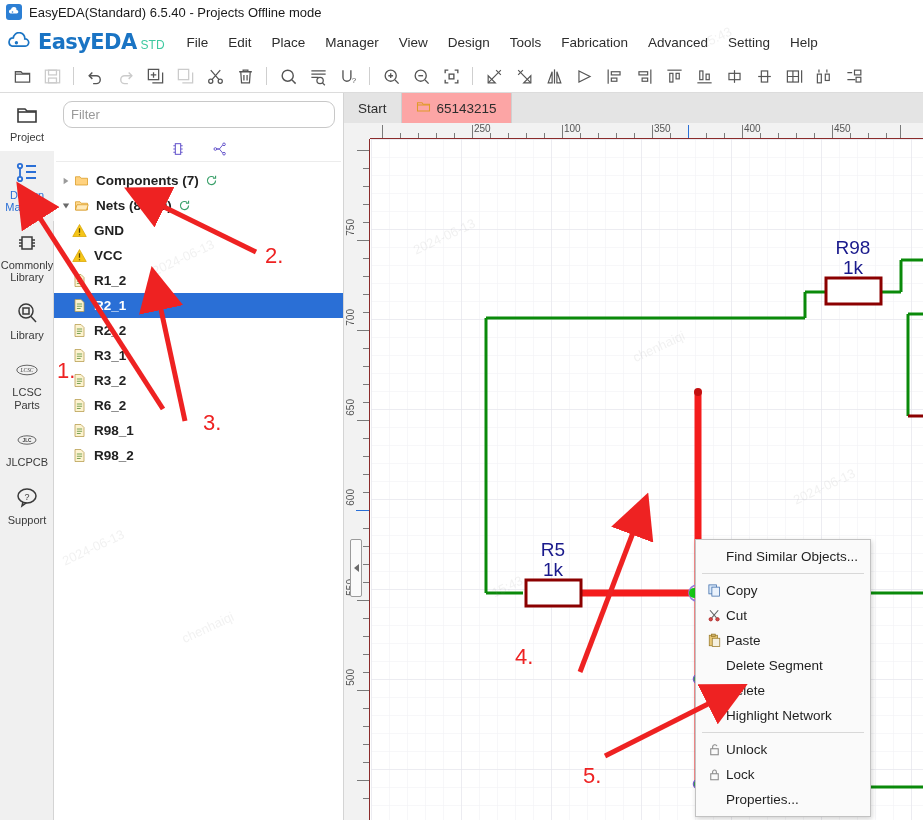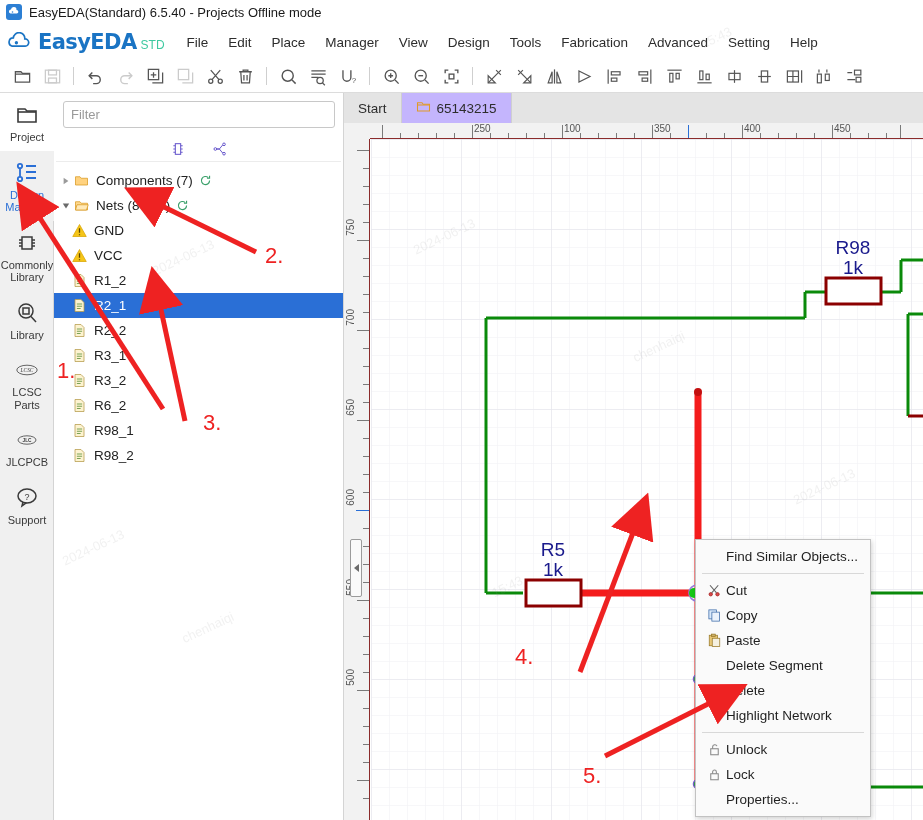--- a/index.html
+++ b/index.html
@@ -72,33 +72,33 @@
   .rail-item.active svg { stroke: #2a6fd6; }
   .rail-item.project-sel { background: #ffffff; }
 
   
   .panel {
     position: absolute; left: 54px; top: 93px; width: 290px; height: 727px;
     background: #ffffff; border-right: 1px solid #d4d4d4;
   }
   .filter-wrap { padding: 8px 9px 8px 9px; }
   .filter-input {
-    width: 272px; height: 27px; border: 1px solid #c8c8c8; border-radius: 3px;
+    width: 272px; height: 27px; border: 1px solid #c8c8c8; border-radius: 9px;
     padding: 0 7px; font-size: 13px; color: #333; outline: none;
     font-family: "Liberation Sans", sans-serif; background: #fff;
   }
   .filter-input::placeholder { color: #9a9a9a; }
   .panel-tools {
     height: 26px; display: flex; align-items: center; justify-content: center; gap: 22px;
     border-bottom: 1px solid #ececec; margin: 0 2px 4px;
   }
   .panel-tools .pt-btn { width: 20px; height: 20px; display:flex; align-items:center; justify-content:center; cursor: default;}
   .panel-tools svg { width: 16px; height: 16px; }
 
-  .tree { padding-top: 2px; }
+  .tree { padding-top: 2px; font-weight: bold; }
   .tree-row {
     display: flex; align-items: center; height: 25px; padding-left: 4px; cursor: default;
     font-size: 13.5px; color: #222;
   }
   .tree-row.selected { background: #2a6fd6; color: #ffffff; }
   .twisty { width: 16px; display: flex; align-items: center; justify-content: center; }
   .twisty svg { width: 8px; height: 8px; }
   .row-icon { width: 20px; display: flex; align-items: center; justify-content: flex-start; }
   .row-icon svg { width: 15px; height: 15px; }
   .tree-row .lbl { margin-left: 2px; }
@@ -111,21 +111,21 @@
     position: absolute; left: 344px; top: 93px; width: 579px; height: 727px; background: #ffffff;
   }
   .tabstrip {
     position: absolute; left: 0; top: 0; width: 579px; height: 30px;
     background: #e4e4e4; display: flex; align-items: flex-end;
   }
   .tab {
     height: 30px; display: flex; align-items: center; gap: 6px; padding: 0 14px;
     font-size: 13.5px; color: #2d2d2d; cursor: default; border-right: 1px solid #cfcfcf;
   }
-  .tab.active { background: #c4b5fd; }
+  .tab.active { background: #fca5a5; }
   .tab svg { width: 15px; height: 15px; }
 
   .ruler-h {
     position: absolute; left: 0; top: 30px; width: 579px; height: 16px;
     background: #f2f2f2; border-bottom: 1px solid #8b2b2b; overflow: hidden;
   }
   .ruler-v {
     position: absolute; left: 0; top: 46px; width: 26px; height: 681px;
     background: #f2f2f2; border-right: 1px solid #8b2b2b; overflow: hidden;
   }
@@ -840,36 +840,36 @@
     </div>
 
     <div class="ctxmenu" style="left:351px; top:446px;">
       <div class="ctx-item">
         <span class="ctx-ico"></span>
         <span>Find Similar Objects...</span>
       </div>
       <div class="ctx-sep"></div>
       <div class="ctx-item">
         <span class="ctx-ico">
+          <svg viewBox="0 0 20 20">
+              <rect x="2.5" y="2.5" width="10" height="12" fill="#d8e8fa" stroke="#3a6aa8"></rect>
+              <rect x="6.5" y="5.5" width="10" height="12" fill="#eaf2fc" stroke="#3a6aa8"></rect>
+            </svg>
+          </span>
+        <span>Copy</span>
+      </div>
+      <div class="ctx-item">
+        <span class="ctx-ico">
           <svg viewBox="0 0 20 20" fill="none" stroke="#b03030" stroke-width="1.3">
               <circle cx="5" cy="15" r="2.2" fill="#d84a4a"></circle>
               <circle cx="14" cy="15" r="2.2" fill="#d84a4a"></circle>
               <path d="M6.3 13.2L15 3M12.7 13.2L4 3" stroke="#666" stroke-width="1.5"></path>
             </svg>
           </span>
         <span>Cut</span>
-      </div>
-      <div class="ctx-item">
-        <span class="ctx-ico">
-          <svg viewBox="0 0 20 20">
-              <rect x="2.5" y="2.5" width="10" height="12" fill="#d8e8fa" stroke="#3a6aa8"></rect>
-              <rect x="6.5" y="5.5" width="10" height="12" fill="#eaf2fc" stroke="#3a6aa8"></rect>
-            </svg>
-          </span>
-        <span>Copy</span>
       </div>
       <div class="ctx-item">
         <span class="ctx-ico">
           <svg viewBox="0 0 20 20">
               <rect x="3" y="3" width="11" height="14" fill="#e8c878" stroke="#9a7a28"></rect>
               <rect x="6" y="1.5" width="5" height="3" fill="#cbb06a" stroke="#9a7a28"></rect>
               <rect x="7" y="7" width="10" height="11" fill="#f5f0e0" stroke="#9a7a28"></rect>
             </svg>
           </span>
         <span>Paste</span>

